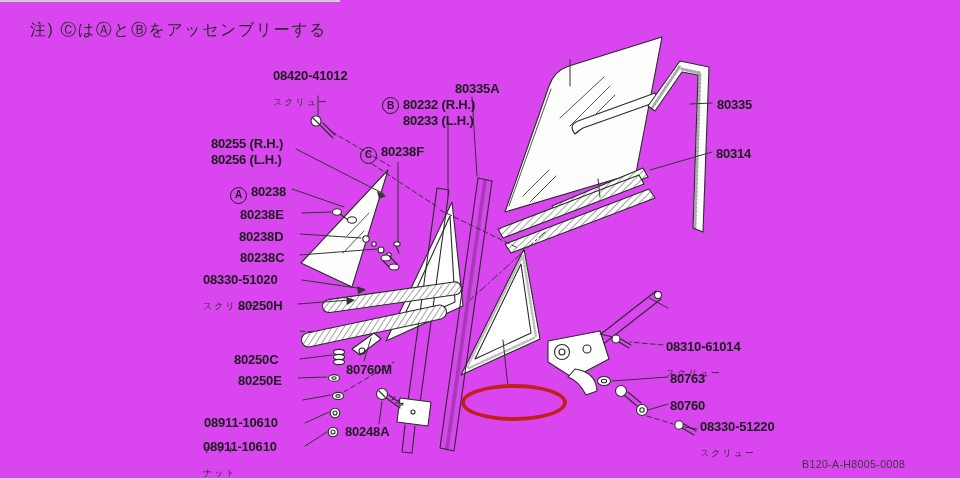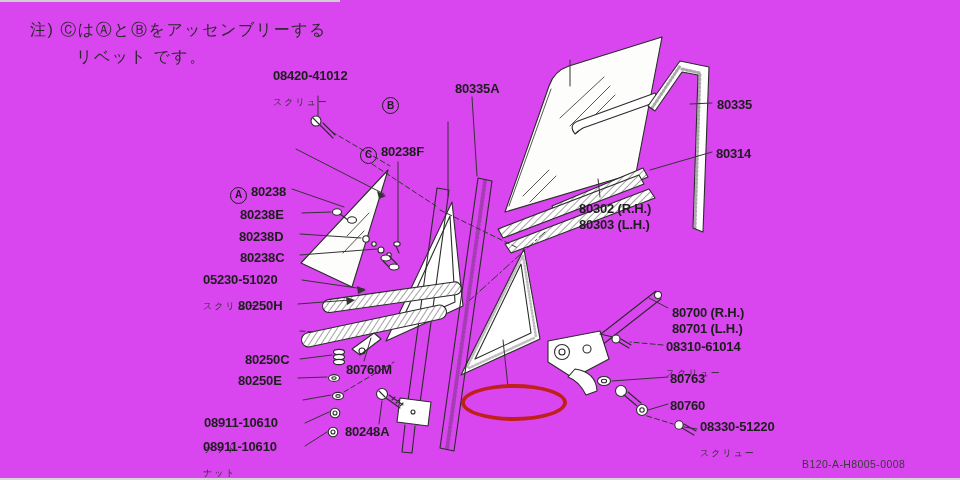--- a/index.html
+++ b/index.html
@@ -214,50 +214,53 @@
       <g fill="#333" stroke="none">
         <polygon points="386,196 377,191 379,199"></polygon>
         <polygon points="366,290 357,286 358,294"></polygon>
         <polygon points="355,300 346,297 347,305"></polygon>
       </g>
     </g>
   </svg>
 
   <div class="note">
     <span>注) ⒸはⒶとⒷをアッセンブリーする</span>
-    <span class="indent">リベット です。</span>
   </div>
 
   <div class="lbl" style="left:273px;top:68px">
     <span>08420-41012</span>
     <span class="kind">スクリュー</span>
   </div>
 
   <div class="lbl with-badge" style="left:382px;top:97px">
     <span class="badge">B</span>
+    <span>
+      <span class="ln">80232 (R.H.)</span>
+      <span class="ln">80233 (L.H.)</span>
+    </span>
   </div>
 
   <div class="lbl" style="left:455px;top:81px">
     <span>80335A</span>
   </div>
 
 
   <div class="lbl" style="left:717px;top:97px">
     <span>80335</span>
   </div>
 
   <div class="lbl" style="left:716px;top:146px">
     <span>80314</span>
   </div>
 
-  <div class="lbl" style="left:579px;top:201px">
-    <span class="ln">80302 (R.H.)</span>
-    <span class="ln">80303 (L.H.)</span>
-  </div>
-
+
+  <div class="lbl" style="left:211px;top:136px">
+    <span class="ln">80255 (R.H.)</span>
+    <span class="ln">80256 (L.H.)</span>
+  </div>
 
   <div class="lbl" style="left:360px;top:144px">
     <span class="badge badge-inline">C</span><span>80238F</span>
   </div>
 
   <div class="lbl" style="left:230px;top:184px">
     <span class="badge badge-inline">A</span><span>80238</span>
   </div>
 
   <div class="lbl" style="left:240px;top:207px">
@@ -266,30 +269,30 @@
 
   <div class="lbl" style="left:239px;top:229px">
     <span>80238D</span>
   </div>
 
   <div class="lbl" style="left:240px;top:250px">
     <span>80238C</span>
   </div>
 
   <div class="lbl" style="left:203px;top:272px">
-    <span>05230-51020</span>
+    <span>08330-51020</span>
     <span class="kind">スクリュー</span>
   </div>
 
   <div class="lbl" style="left:238px;top:298px">
     <span>80250H</span>
   </div>
 
 
-  <div class="lbl" style="left:245px;top:352px">
+  <div class="lbl" style="left:234px;top:352px">
     <span>80250C</span>
   </div>
 
   <div class="lbl" style="left:238px;top:373px">
     <span>80250E</span>
   </div>
 
   <div class="lbl" style="left:346px;top:362px">
     <span>80760M</span>
   </div>
@@ -303,24 +306,20 @@
   <div class="lbl" style="left:203px;top:439px">
     <span>08911-10610</span>
     <span class="kind">ナット</span>
   </div>
 
   <div class="lbl" style="left:345px;top:424px">
     <span>80248A</span>
   </div>
 
 
-  <div class="lbl" style="left:672px;top:305px">
-    <span class="ln">80700 (R.H.)</span>
-    <span class="ln">80701 (L.H.)</span>
-  </div>
 
   <div class="lbl" style="left:666px;top:339px">
     <span>08310-61014</span>
     <span class="kind">スクリュー</span>
   </div>
 
   <div class="lbl" style="left:670px;top:371px">
     <span>80763</span>
   </div>
 

